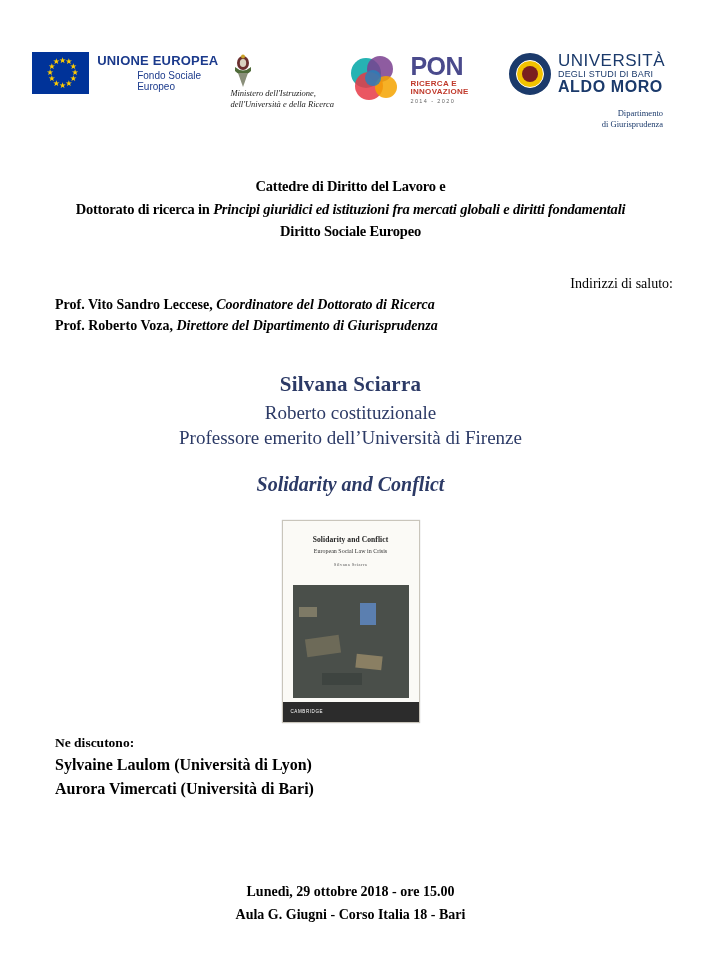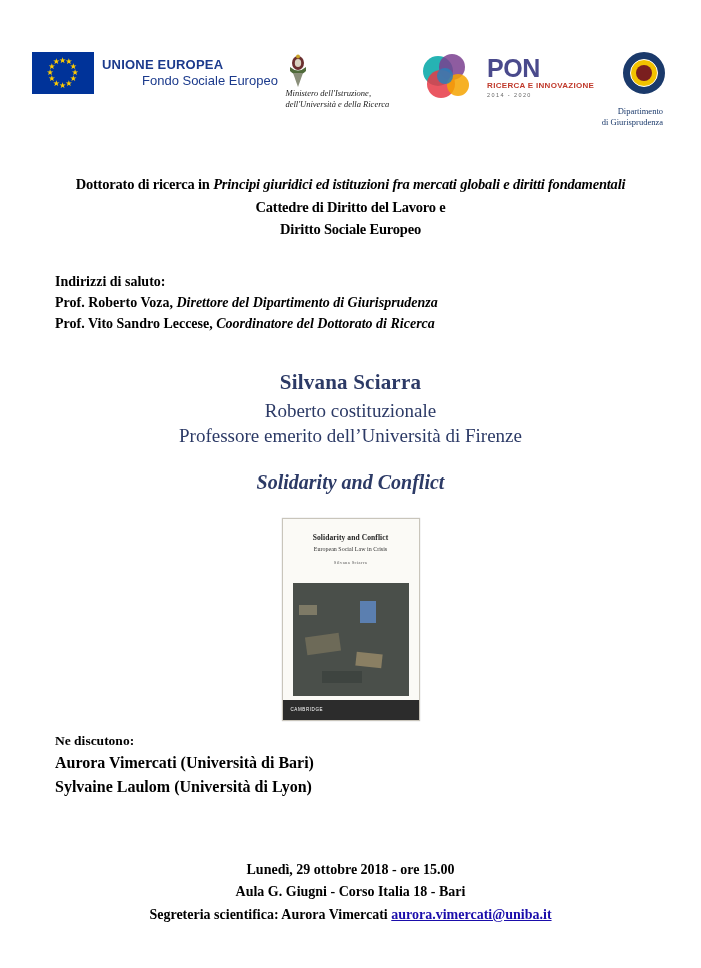--- a/index.html
+++ b/index.html
@@ -59,21 +59,21 @@
   }
   .eu-title {
     font-family: "Liberation Sans", sans-serif;
     font-size: 13px;
     font-weight: bold;
     color: #1b3a8c;
     letter-spacing: 0.2px;
   }
   .eu-sub {
     font-family: "Liberation Sans", sans-serif;
-    font-size: 13px;
+    font-size: 10px;
     color: #1b3a8c;
     margin-top: 2px;
     margin-left: 40px;
   }
 
   
   .min-logo {
     display: flex;
     flex-direction: column;
     width: 130px;
@@ -216,21 +216,21 @@
   }
   .title-block em { font-style: italic; }
 
   
   .greetings {
     margin-top: 30px;
     padding-left: 27px;
     font-size: 14px;
     line-height: 1.5;
   }
-  .greet-head { font-weight: bold; }
+  .greet-head { font-weight: normal; text-align: right; }
   .greet-line { font-weight: bold; }
   .greet-line em { font-style: italic; font-weight: bold; }
 
   
   .speaker {
     text-align: center;
     margin-top: 36px;
     color: #2c3a66;
   }
   .speaker-name {
@@ -429,43 +429,48 @@
         <div class="pon-sub2">2014 - 2020</div>
       </div>
     </div>
 
     <div class="uniba-logo">
       <div class="uniba-row">
         <div class="uniba-seal">
           <div class="uniba-seal-inner"></div>
           <div class="uniba-seal-core"></div>
         </div>
+        <div class="uniba-text">
+          <div class="uniba-l1">UNIVERSITÀ</div>
+          <div class="uniba-l2">DEGLI STUDI DI BARI</div>
+          <div class="uniba-l3">ALDO MORO</div>
+        </div>
       </div>
       <div class="uniba-dip">
         <div>Dipartimento</div>
         <div>di Giurisprudenza</div>
       </div>
     </div>
   </div>
 
   <div class="title-block">
+    <div>Cattedre di Diritto del Lavoro e</div>
     <div>
       <span>Dottorato di ricerca in </span><em>Principi giuridici ed istituzioni fra mercati globali e diritti fondamentali</em>
     </div>
-    <div>Cattedre di Diritto del Lavoro e</div>
     <div>Diritto Sociale Europeo</div>
   </div>
 
   <div class="greetings">
     <div class="greet-head">Indirizzi di saluto:</div>
     <div class="greet-line">
+      <span>Prof. Vito Sandro Leccese, </span><em>Coordinatore del Dottorato di Ricerca</em>
+    </div>
+    <div class="greet-line">
       <span>Prof. Roberto Voza, </span><em>Direttore del Dipartimento di Giurisprudenza</em>
-    </div>
-    <div class="greet-line">
-      <span>Prof. Vito Sandro Leccese, </span><em>Coordinatore del Dottorato di Ricerca</em>
     </div>
   </div>
 
   <div class="speaker">
     <div class="speaker-name">Silvana Sciarra</div>
     <div class="speaker-role">Roberto costituzionale</div>
     <div class="speaker-aff">Professore emerito dell’Università di Firenze</div>
   </div>
   <div class="talk-title">Solidarity and Conflict</div>
 
@@ -482,25 +487,22 @@
         <div class="art-p3"></div>
       </div>
       <div class="book-footer">
         <span class="book-pub">CAMBRIDGE</span>
       </div>
     </div>
   </div>
 
   <div class="discussants">
     <div class="disc-head">Ne discutono:</div>
+    <div class="disc-name">Sylvaine Laulom (Università di Lyon)</div>
     <div class="disc-name">Aurora Vimercati (Università di Bari)</div>
-    <div class="disc-name">Sylvaine Laulom (Università di Lyon)</div>
   </div>
 
   <div class="footer">
     <div>Lunedì, 29 ottobre 2018 - ore 15.00</div>
     <div>Aula G. Giugni - Corso Italia 18 - Bari</div>
-    <div>
-      <span>Segreteria scientifica: Aurora Vimercati </span><a href="#">aurora.vimercati@uniba.it</a>
-    </div>
   </div>
 
 </div>
 
 </body></html>

